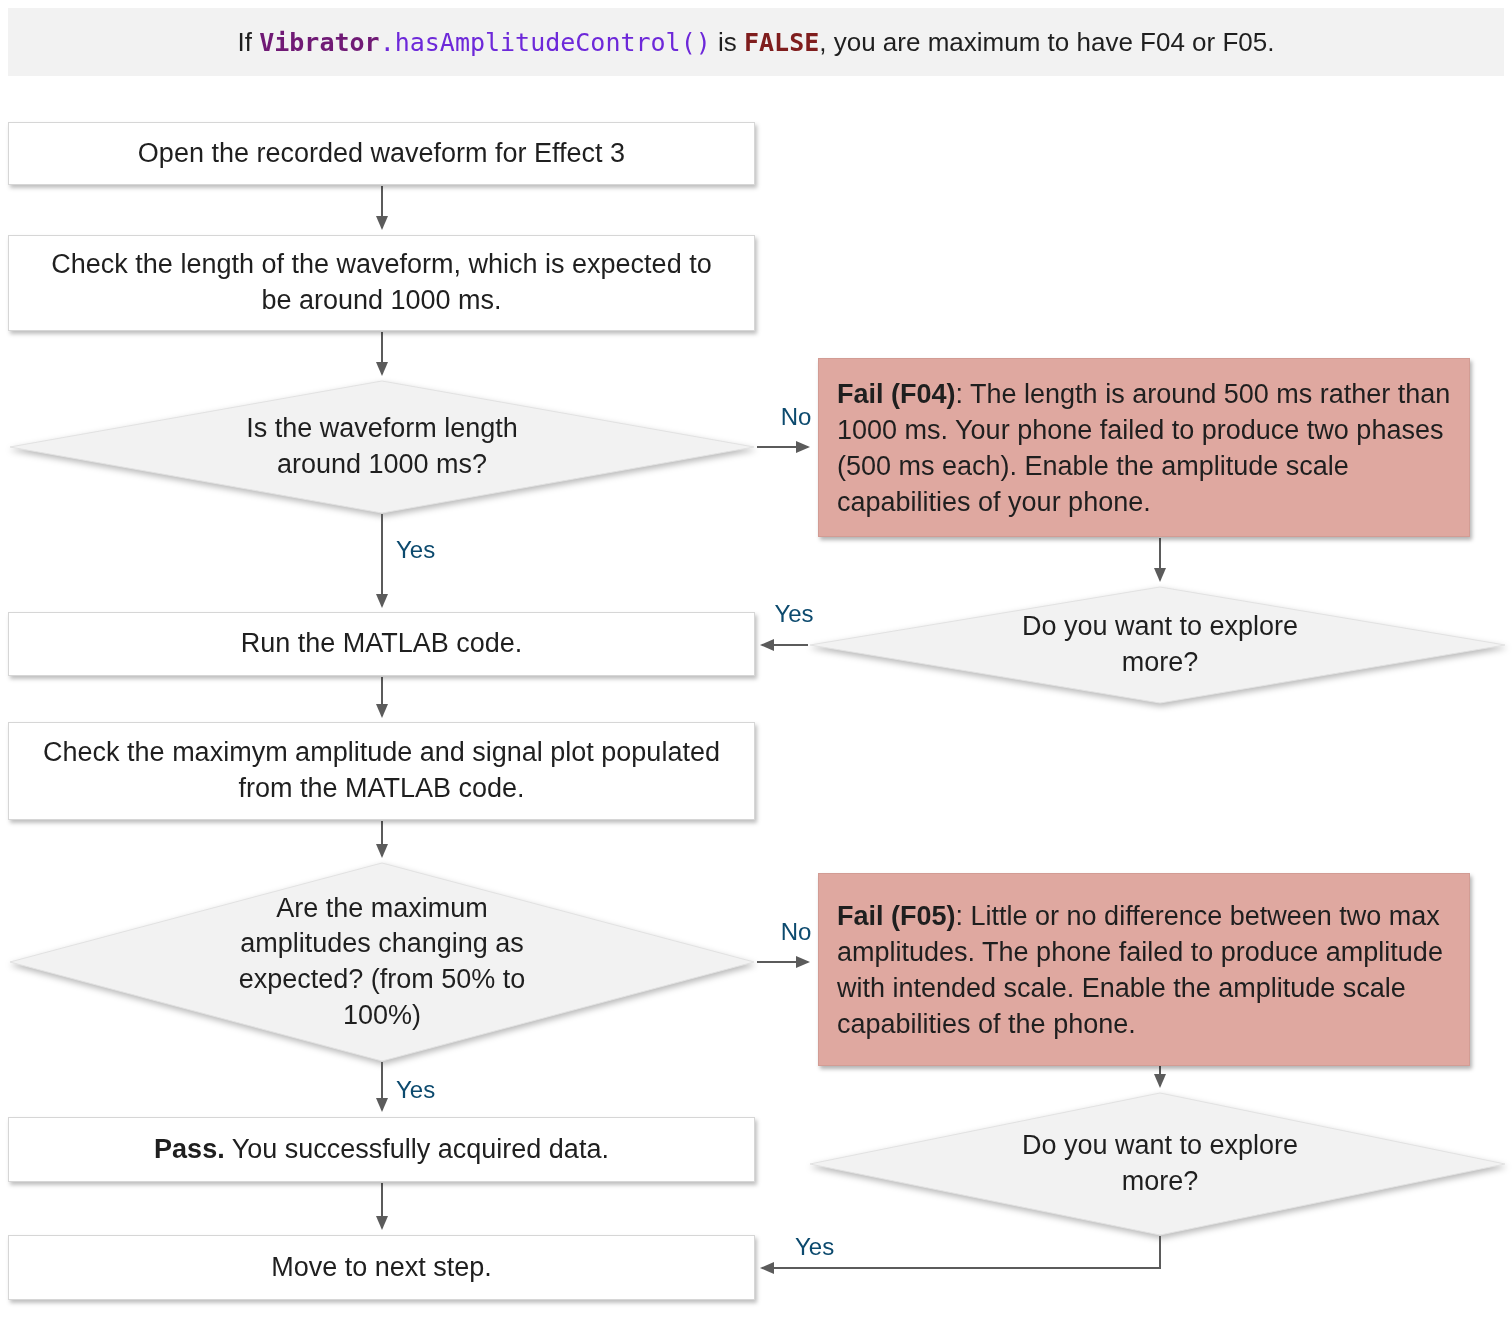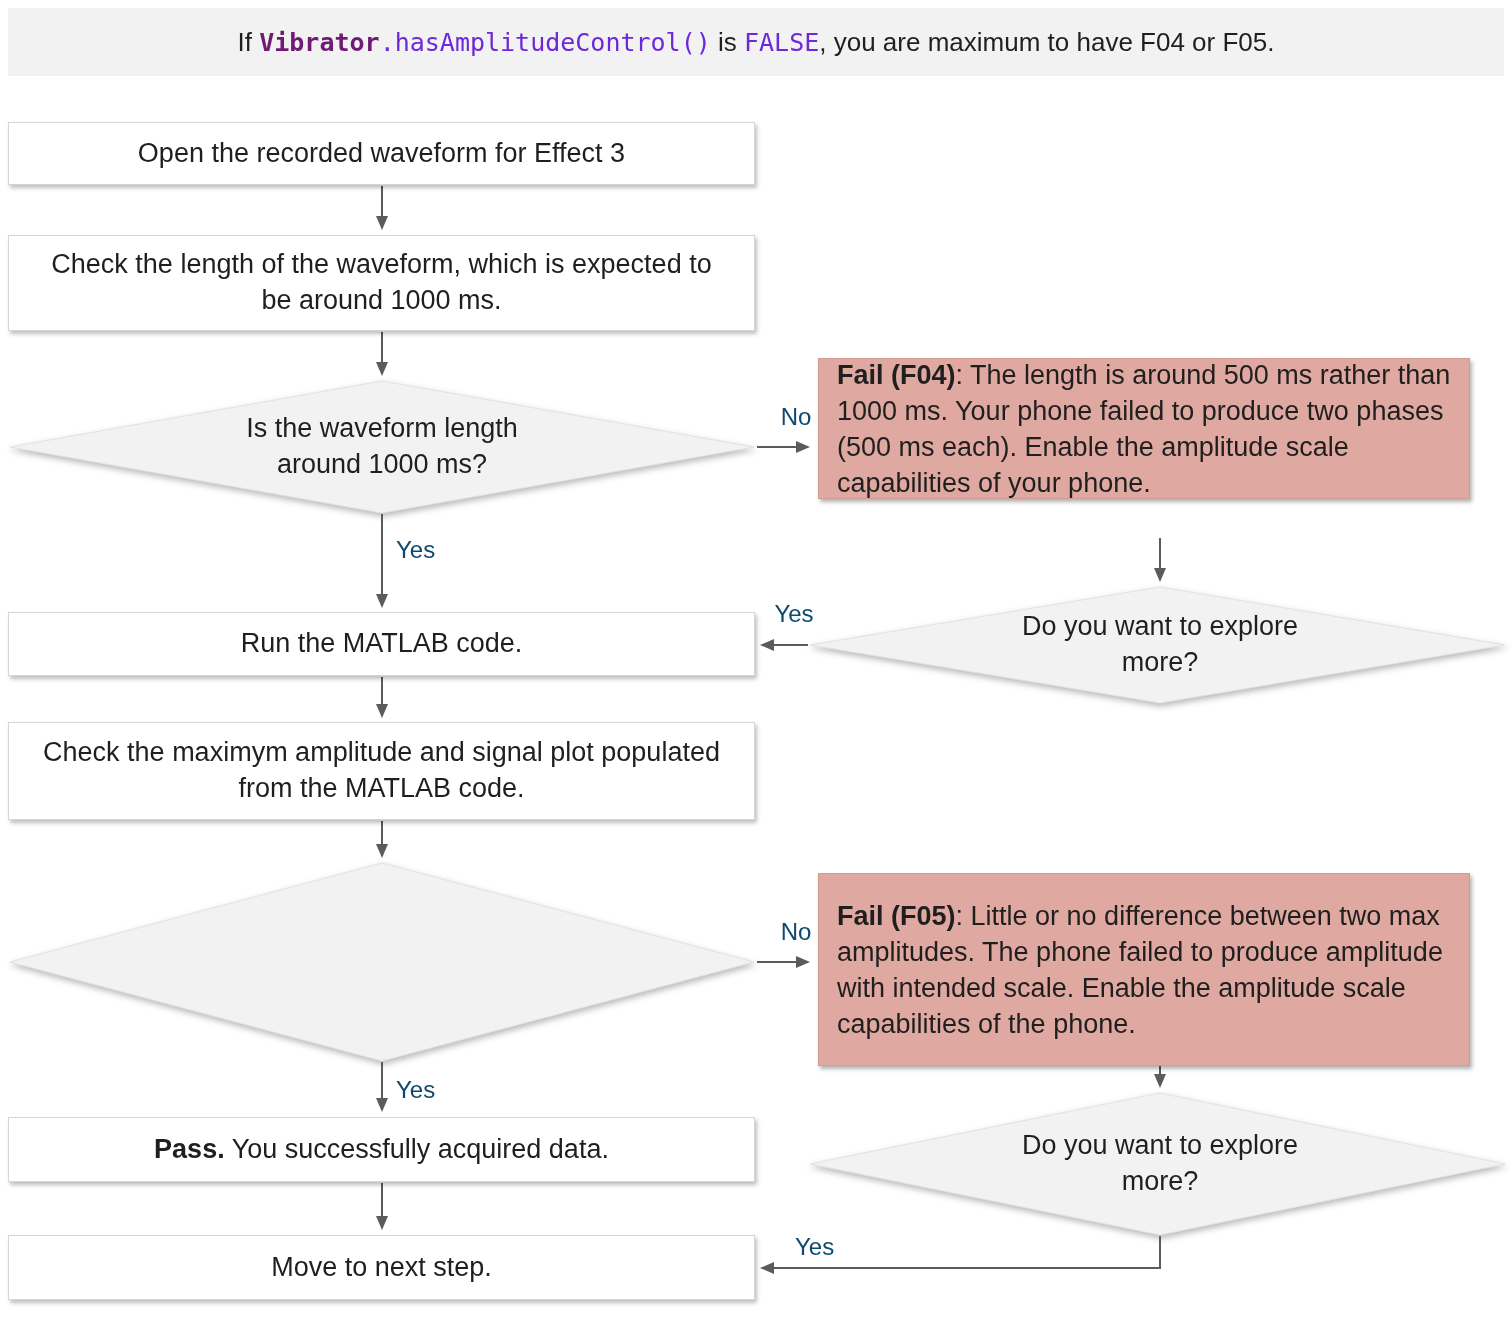--- a/index.html
+++ b/index.html
@@ -8,21 +8,21 @@
     font-family:"Liberation Sans", sans-serif; color:#1f1f1f; overflow:hidden;
   }
   .banner {
     position:absolute; left:8px; top:8px; width:1496px; height:68px;
     background:#f2f2f2; display:flex; align-items:center; justify-content:center;
     font-size:26px; white-space:pre;
   }
   .mono { font-family:"DejaVu Sans Mono","Liberation Mono",monospace; font-size:25px; }
   .code-purple { color:#701a75; font-weight:bold; }
   .code-gray { color:#6d28d9; }
-  .code-red { color:#6d28d9; font-weight:normal; }
+  .code-red { color:#7f1d1d; font-weight:bold; }
 
   .node {
     position:absolute; box-sizing:border-box;
     display:flex; align-items:center; justify-content:center;
     text-align:center; font-size:27px; line-height:1.32;
   }
   .rect {
     background:#ffffff; border:1px solid #d6d6d6;
     box-shadow:2px 3px 4px rgba(0,0,0,0.25);
     padding:16px 24px;
@@ -89,30 +89,31 @@
   <div class="node rect" style="left:8px; top:722px; width:747px; height:98px;">Check the maximym amplitude and signal plot populated from the MATLAB code.</div>
 
   <div class="node rect" style="left:8px; top:612px; width:747px; height:64px;">Run the MATLAB code.</div>
 
   <div class="node rect" style="left:8px; top:1235px; width:747px; height:65px;">Move to next step.</div>
 
   <div class="node rect" style="left:8px; top:1117px; width:747px; height:65px;">
     <span><b>Pass.</b><span> You successfully acquired data.</span></span>
   </div>
 
-  <div class="node fail" style="left:818px; top:358px; width:652px; height:141px;justify-content:center;">
+  <div class="node fail" style="left:818px; top:358px; width:652px; height:179px;justify-content:center;">
     <span><b>Fail (F04)</b><span>: The length is around 500 ms rather than 1000 ms. Your phone failed to produce two phases (500 ms each). Enable the amplitude scale capabilities of your phone.</span></span>
   </div>
 
   <div class="node fail" style="left:818px; top:873px; width:652px; height:193px;">
     <span><b>Fail (F05)</b><span>: Little or no difference between two max amplitudes. The phone failed to produce amplitude with intended scale. Enable the amplitude scale capabilities of the phone.</span></span>
   </div>
 
   <div class="node dtext" style="left:207px; top:405px; width:350px; height:84px;">Is the waveform length around 1000 ms?</div>
 
+  <div class="node dtext" style="left:217px; top:880px; width:330px; height:164px;">Are the maximum amplitudes changing as expected? (from 50% to 100%)</div>
 
   <div class="node dtext" style="left:995px; top:603px; width:330px; height:84px;">Do you want to explore more?</div>
 
   <div class="node dtext" style="left:995px; top:1122px; width:330px; height:84px;">Do you want to explore more?</div>
 
   <div class="elabel lcenter" style="left:772px; top:403px; width:48px;">No</div>
 
   <div class="elabel" style="left:396px; top:536px;">Yes</div>
 
   <div class="elabel lcenter" style="left:768px; top:600px; width:52px;">Yes</div>

